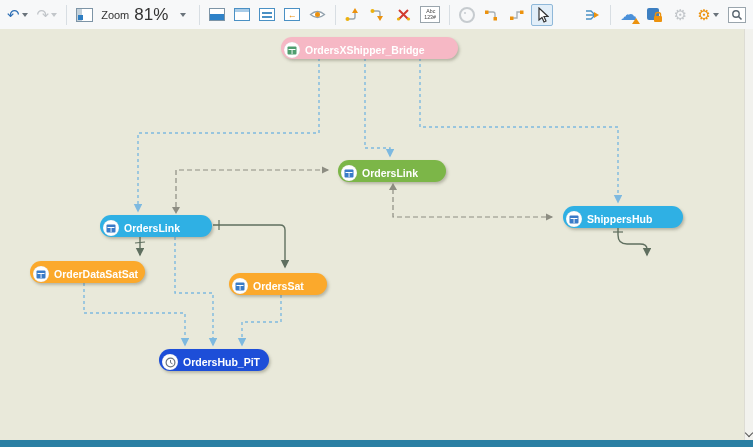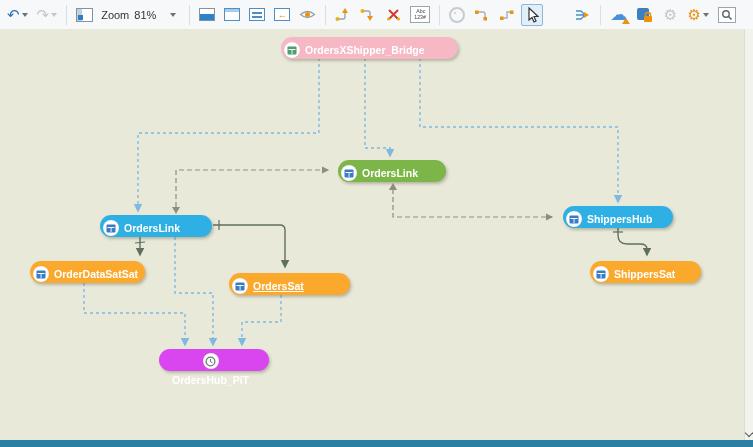--- a/index.html
+++ b/index.html
@@ -11,21 +11,21 @@
            border-bottom:1px solid #c3d2dc;display:flex;align-items:center;padding:0 4px;gap:3px;}
   .tb-btn{height:22px;min-width:22px;display:flex;align-items:center;justify-content:center;
           border:1px solid transparent;border-radius:2px;gap:1px;padding:0 2px;box-sizing:border-box;}
   .tb-btn.selected{border-color:#8fb8d9;background:#e2eef8;}
   .sep{width:1px;height:20px;background:#d8dee3;margin:0 3px;flex:0 0 1px;}
   .glyph{font-size:15px;line-height:1;}
   .g-blue{color:#2e6fb5;} .g-dis{color:#c2c6ca;} .g-orange{color:#ec920e;} .g-cloud{color:#4a90d9;font-size:17px;}
   .caret{width:0;height:0;border-left:3px solid transparent;border-right:3px solid transparent;
          border-top:4px solid #6a737b;margin-left:1px;}
   .zoomtxt{font-size:11px;color:#333;padding:0 2px;}
-  .zoomval{font-size:11px;color:#333;min-width:24px;text-align:left;}
+  .zoomval{font-size:17px;color:#333;min-width:24px;text-align:left;}
 
   
   .winbox{width:16px;height:13px;border:1px solid #7d94a6;background:#fff;position:relative;box-sizing:border-box;}
   .panelbox{width:17px;height:14px;border:1px solid #7d94a6;background:#fff;position:relative;box-sizing:border-box;}
   .panelbox .left{position:absolute;left:0;top:0;bottom:0;width:5px;background:#c4d1da;}
   .panelbox .blue{position:absolute;left:1px;bottom:1px;width:5px;height:5px;background:#2f7ec2;}
   .half-bottom{position:absolute;left:0;right:0;bottom:0;height:6px;background:#2f82c8;}
   .bluebox{border-color:#4a90c4;}
   .topbar{position:absolute;left:0;right:0;top:0;height:3px;background:#a9cce8;}
   .lines i{position:absolute;left:2px;right:2px;height:2px;background:#4a90c4;}
@@ -276,21 +276,21 @@
     <span class="disc">
       <svg width="10" height="9">
           <rect x="0.5" y="0.5" width="9" height="8" rx="1" fill="#3a7bc8"></rect>
       <rect x="1.5" y="3" width="7" height="1" fill="#fff"></rect>
           <rect x="4.6" y="3" width="0.9" height="5" fill="#fff"></rect>
         </svg>
     </span>
     <span>OrdersLink</span>
   </div>
 
-  <div class="node" style="left: 563px; top: 177px; width: 110px; background-color: rgb(47, 176, 228);">
+  <div class="node" style="left: 563px; top: 177px; width: 120px; background-color: rgb(47, 176, 228);">
     <span class="disc">
       <svg width="10" height="9">
           <rect x="0.5" y="0.5" width="9" height="8" rx="1" fill="#3a7bc8"></rect>
       <rect x="1.5" y="3" width="7" height="1" fill="#fff"></rect>
           <rect x="4.6" y="3" width="0.9" height="5" fill="#fff"></rect>
         </svg>
     </span>
     <span>ShippersHub</span>
   </div>
 
@@ -298,43 +298,33 @@
     <span class="disc">
       <svg width="10" height="9">
           <rect x="0.5" y="0.5" width="9" height="8" rx="1" fill="#3a7bc8"></rect>
       <rect x="1.5" y="3" width="7" height="1" fill="#fff"></rect>
           <rect x="4.6" y="3" width="0.9" height="5" fill="#fff"></rect>
         </svg>
     </span>
     <span>OrderDataSatSat</span>
   </div>
 
-  <div class="node" style="left: 229px; top: 244px; width: 121px; background-color: rgb(251, 169, 44); text-decoration: underline;">
+  <div class="node" style="left: 229px; top: 244px; width: 98px; background-color: rgb(251, 169, 44);">
     <span class="disc">
       <svg width="10" height="9">
           <rect x="0.5" y="0.5" width="9" height="8" rx="1" fill="#3a7bc8"></rect>
       <rect x="1.5" y="3" width="7" height="1" fill="#fff"></rect>
           <rect x="4.6" y="3" width="0.9" height="5" fill="#fff"></rect>
         </svg>
     </span>
     <span>OrdersSat</span>
   </div>
 
-  <div class="node" style="left: 590px; top: 232px; width: 111px; background-color: rgb(251, 169, 44);">
-    <span class="disc">
-      <svg width="10" height="9">
-          <rect x="0.5" y="0.5" width="9" height="8" rx="1" fill="#3a7bc8"></rect>
-      <rect x="1.5" y="3" width="7" height="1" fill="#fff"></rect>
-          <rect x="4.6" y="3" width="0.9" height="5" fill="#fff"></rect>
-        </svg>
-    </span>
-    <span>ShippersSat</span>
-  </div>
-
-  <div class="node" style="left: 159px; top: 320px; width: 110px; background-color: #d946ef; flex-direction: column;">
+
+  <div class="node" style="left: 159px; top: 320px; width: 110px; background-color: #1d4ed8;">
     <span class="disc">
       <svg width="11" height="11">
           <circle cx="5.5" cy="5.5" r="4.4" fill="none" stroke="#6a737c" stroke-width="1.2"></circle>
       <path d="M5.5,3 V5.7 L7.5,6.8" fill="none" stroke="#6a737c" stroke-width="1"></path>
         </svg>
     </span>
     <span>OrdersHub_PiT</span>
   </div>
 </div>
 

